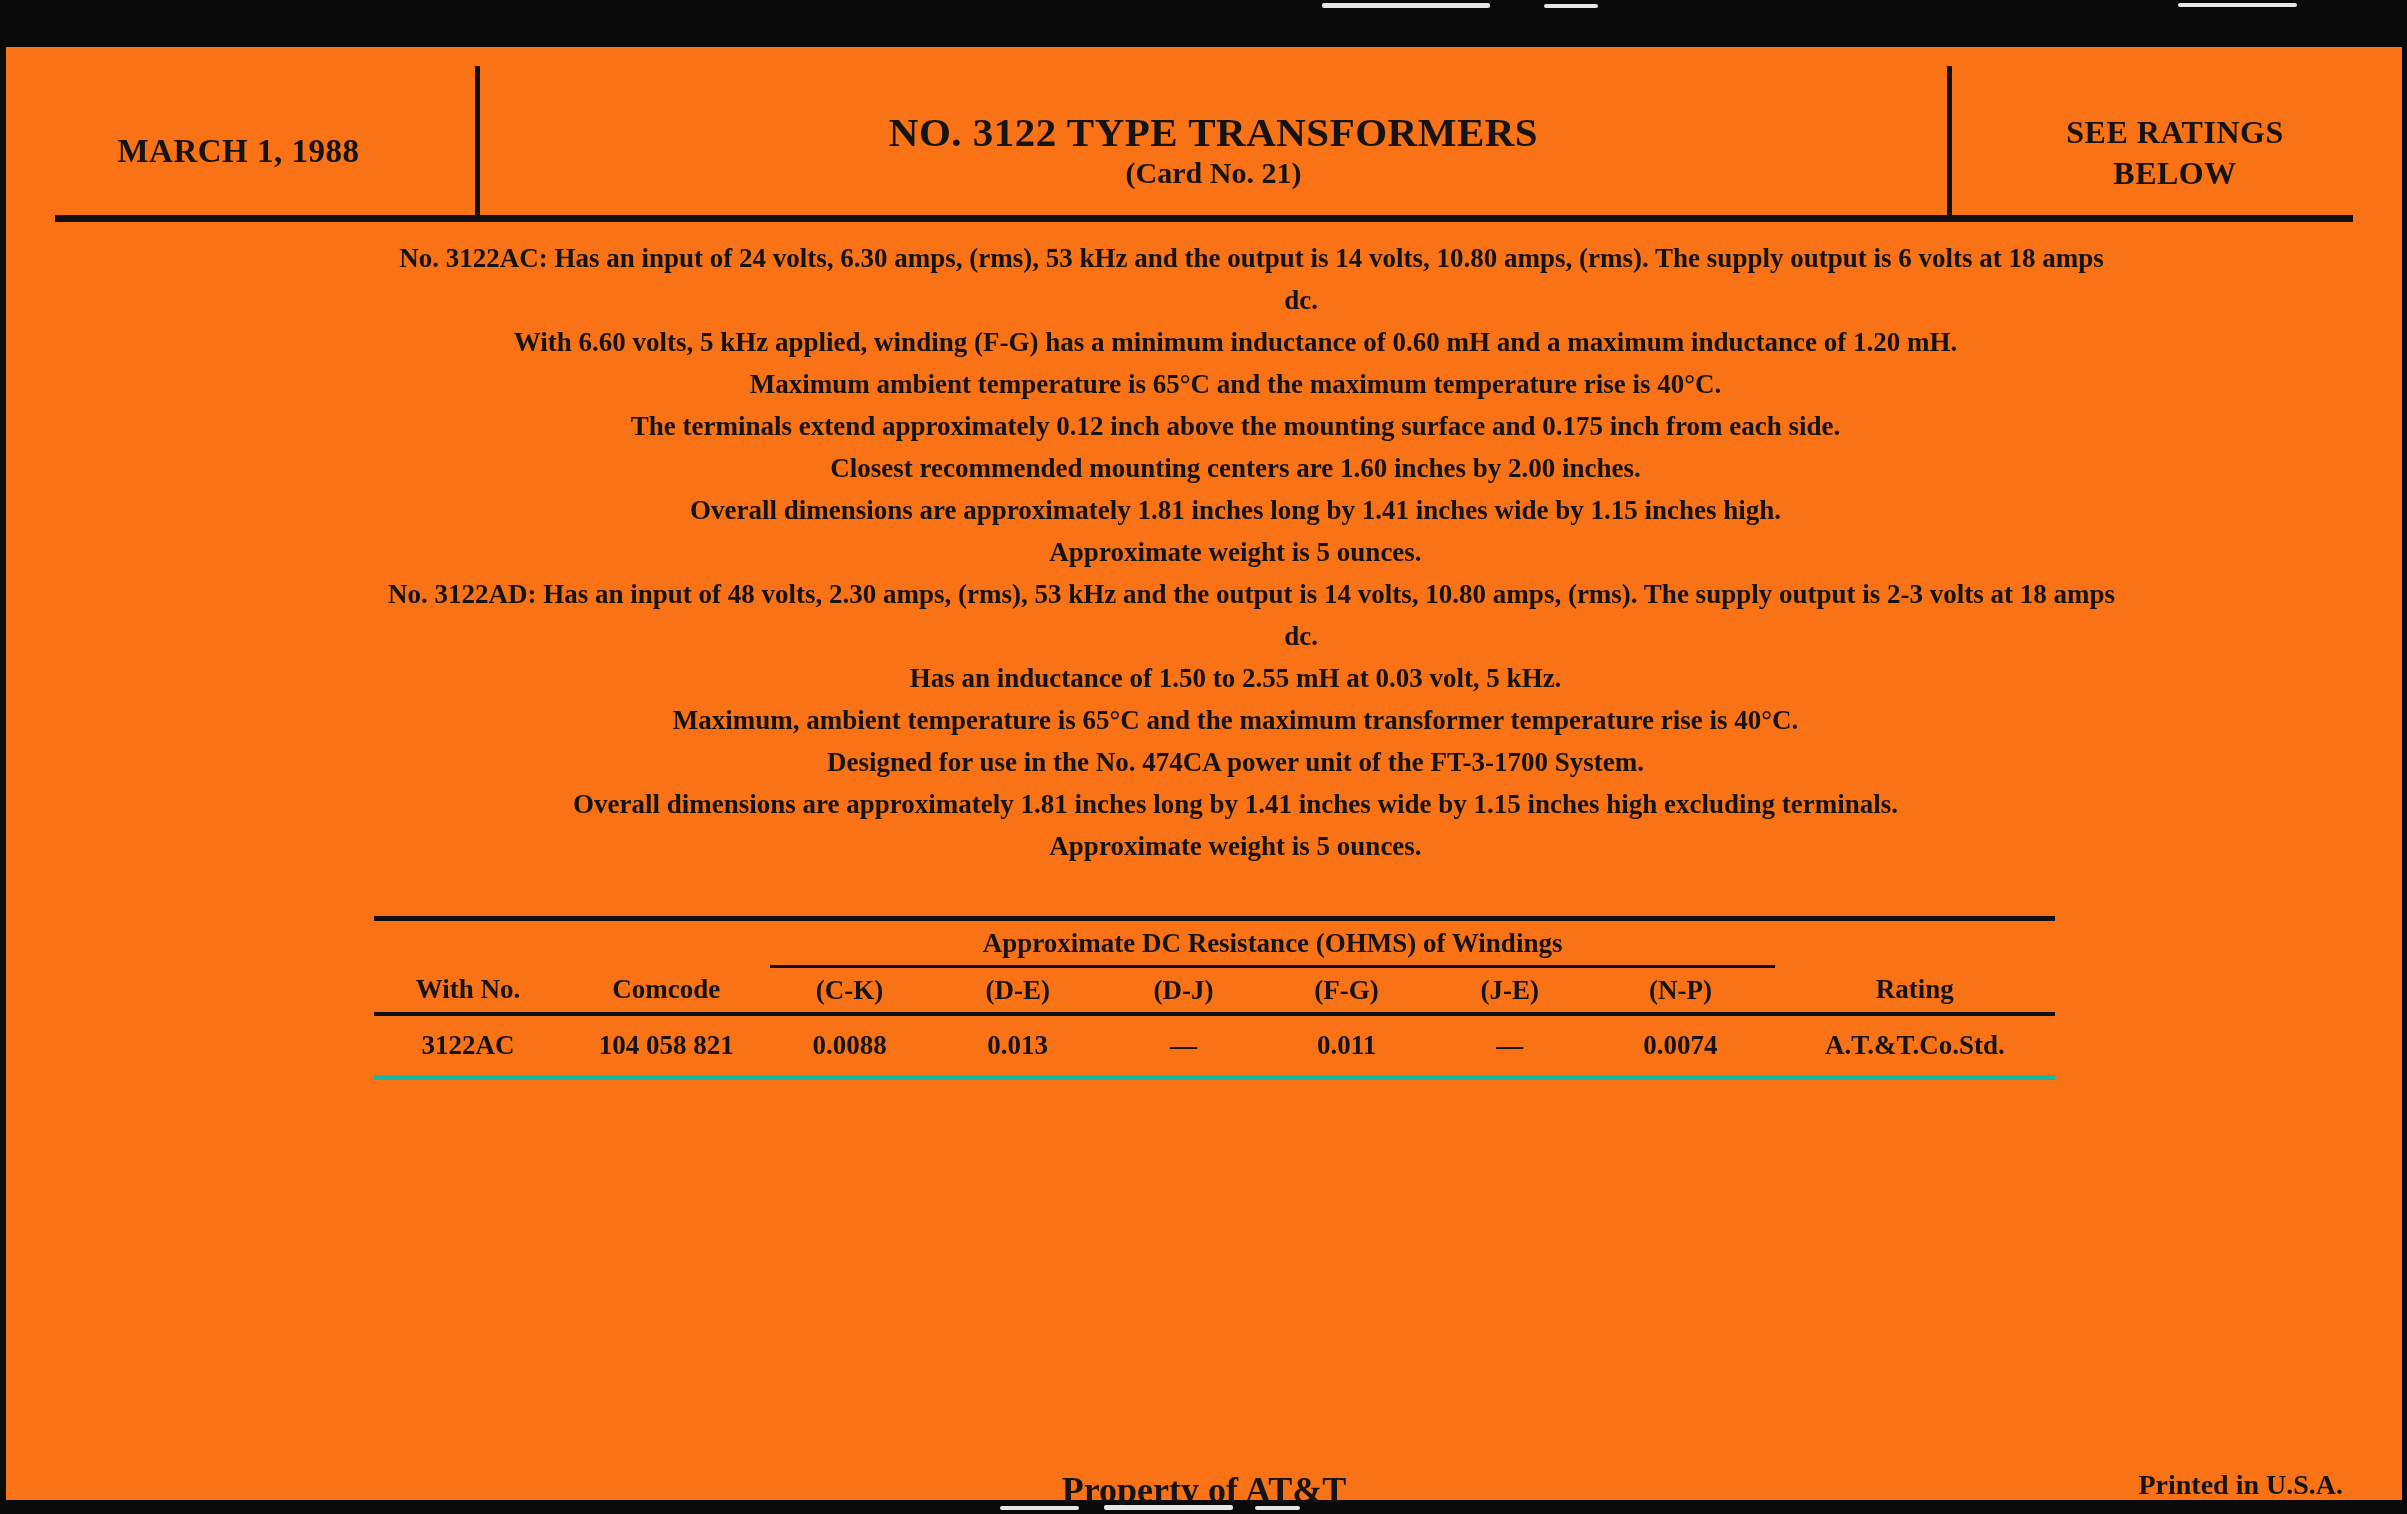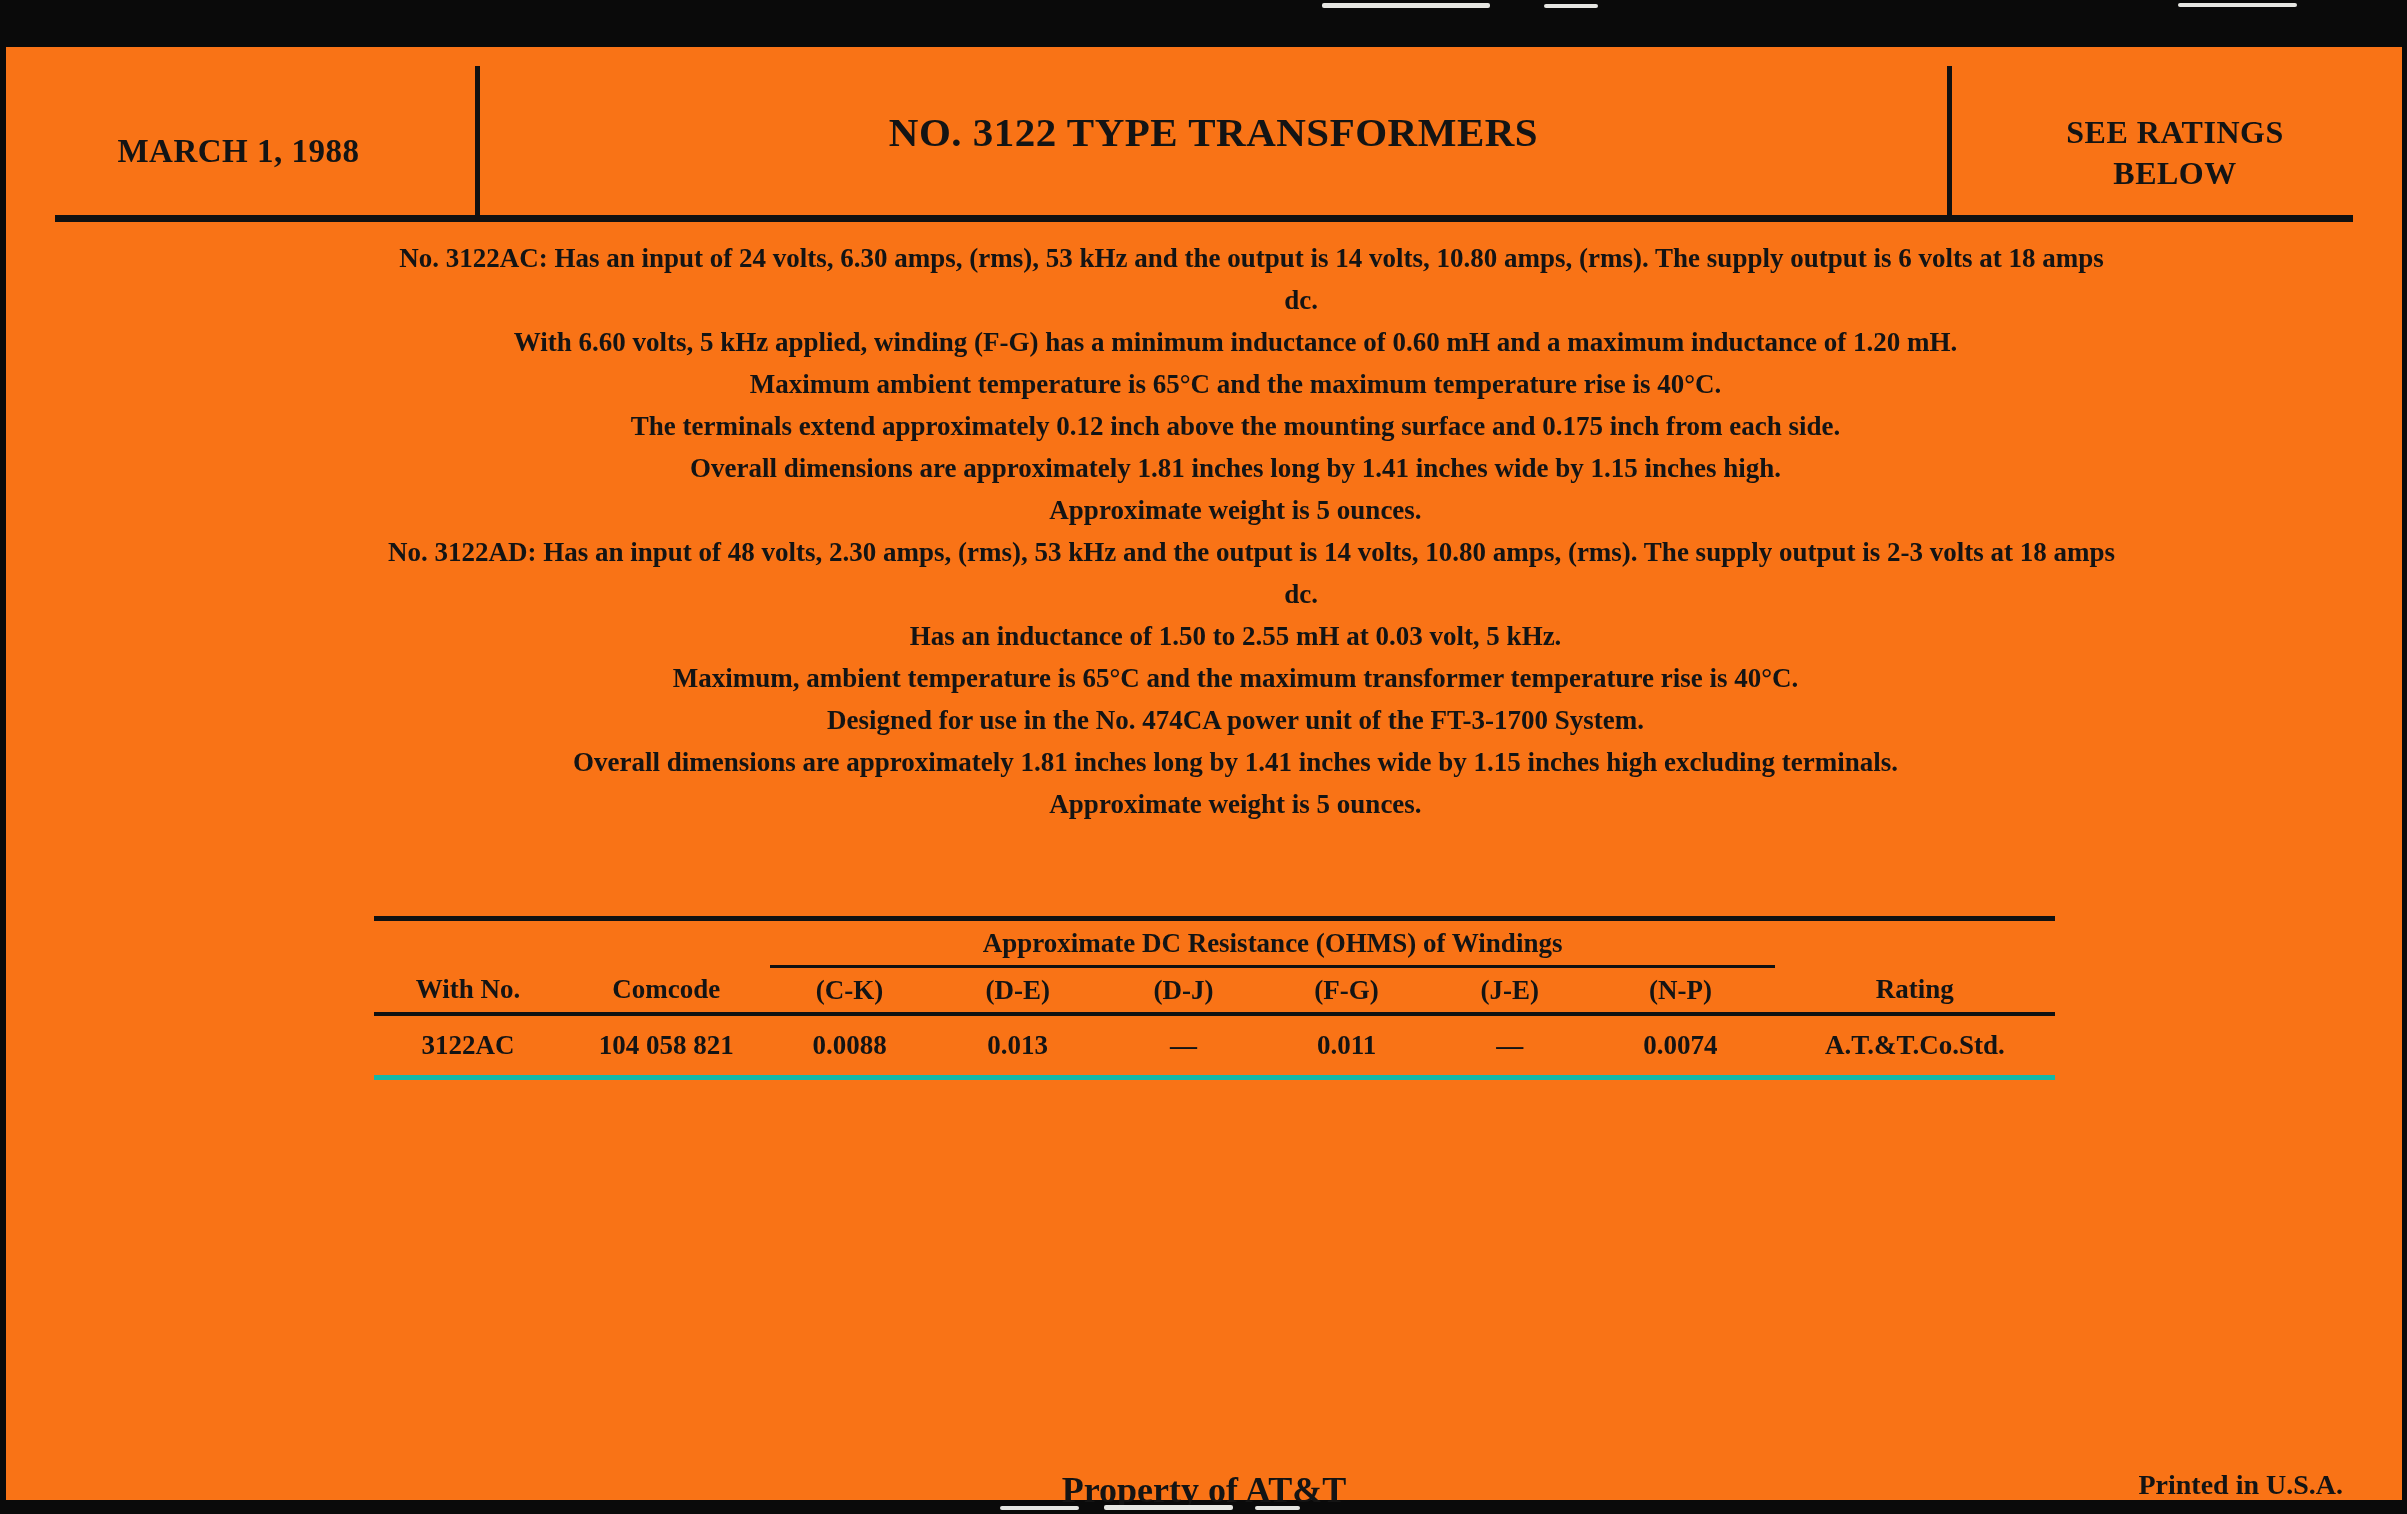--- a/index.html
+++ b/index.html
@@ -84,33 +84,35 @@
 <div class="page">
 
   <div class="vline left"></div>
   <div class="vline right"></div>
   <div class="hrule"></div>
 
   <div class="header-date">MARCH 1, 1988</div>
 
   <div class="header-center">
     <div class="doc-title">NO. 3122 TYPE TRANSFORMERS</div>
+    <div class="doc-subtitle">(Card No. 21)</div>
   </div>
 
   <div class="header-right">
     <div>SEE RATINGS</div>
     <div>BELOW</div>
   </div>
 
   <div class="doc-body">
     <div class="line ind0">No. 3122AC: Has an input of 24 volts, 6.30 amps, (rms), 53 kHz and the output is 14 volts, 10.80 amps, (rms). The supply output is 6 volts at 18 amps</div>
     <div class="line ind2">dc.</div>
     <div class="line ind1">With 6.60 volts, 5 kHz applied, winding (F-G) has a minimum inductance of 0.60 mH and a maximum inductance of 1.20 mH.</div>
     <div class="line ind1">Maximum ambient temperature is 65°C and the maximum temperature rise is 40°C.</div>
     <div class="line ind1">The terminals extend approximately 0.12 inch above the mounting surface and 0.175 inch from each side.</div>
+    <div class="line ind1">Closest recommended mounting centers are 1.60 inches by 2.00 inches.</div>
     <div class="line ind1">Overall dimensions are approximately 1.81 inches long by 1.41 inches wide by 1.15 inches high.</div>
     <div class="line ind1">Approximate weight is 5 ounces.</div>
     <div class="line ind0">No. 3122AD: Has an input of 48 volts, 2.30 amps, (rms), 53 kHz and the output is 14 volts, 10.80 amps, (rms). The supply output is 2-3 volts at 18 amps</div>
     <div class="line ind2">dc.</div>
     <div class="line ind1">Has an inductance of 1.50 to 2.55 mH at 0.03 volt, 5 kHz.</div>
     <div class="line ind1">Maximum, ambient temperature is 65°C and the maximum transformer temperature rise is 40°C.</div>
     <div class="line ind1">Designed for use in the No. 474CA power unit of the FT-3-1700 System.</div>
     <div class="line ind1">Overall dimensions are approximately 1.81 inches long by 1.41 inches wide by 1.15 inches high excluding terminals.</div>
     <div class="line ind1">Approximate weight is 5 ounces.</div>
   </div>

